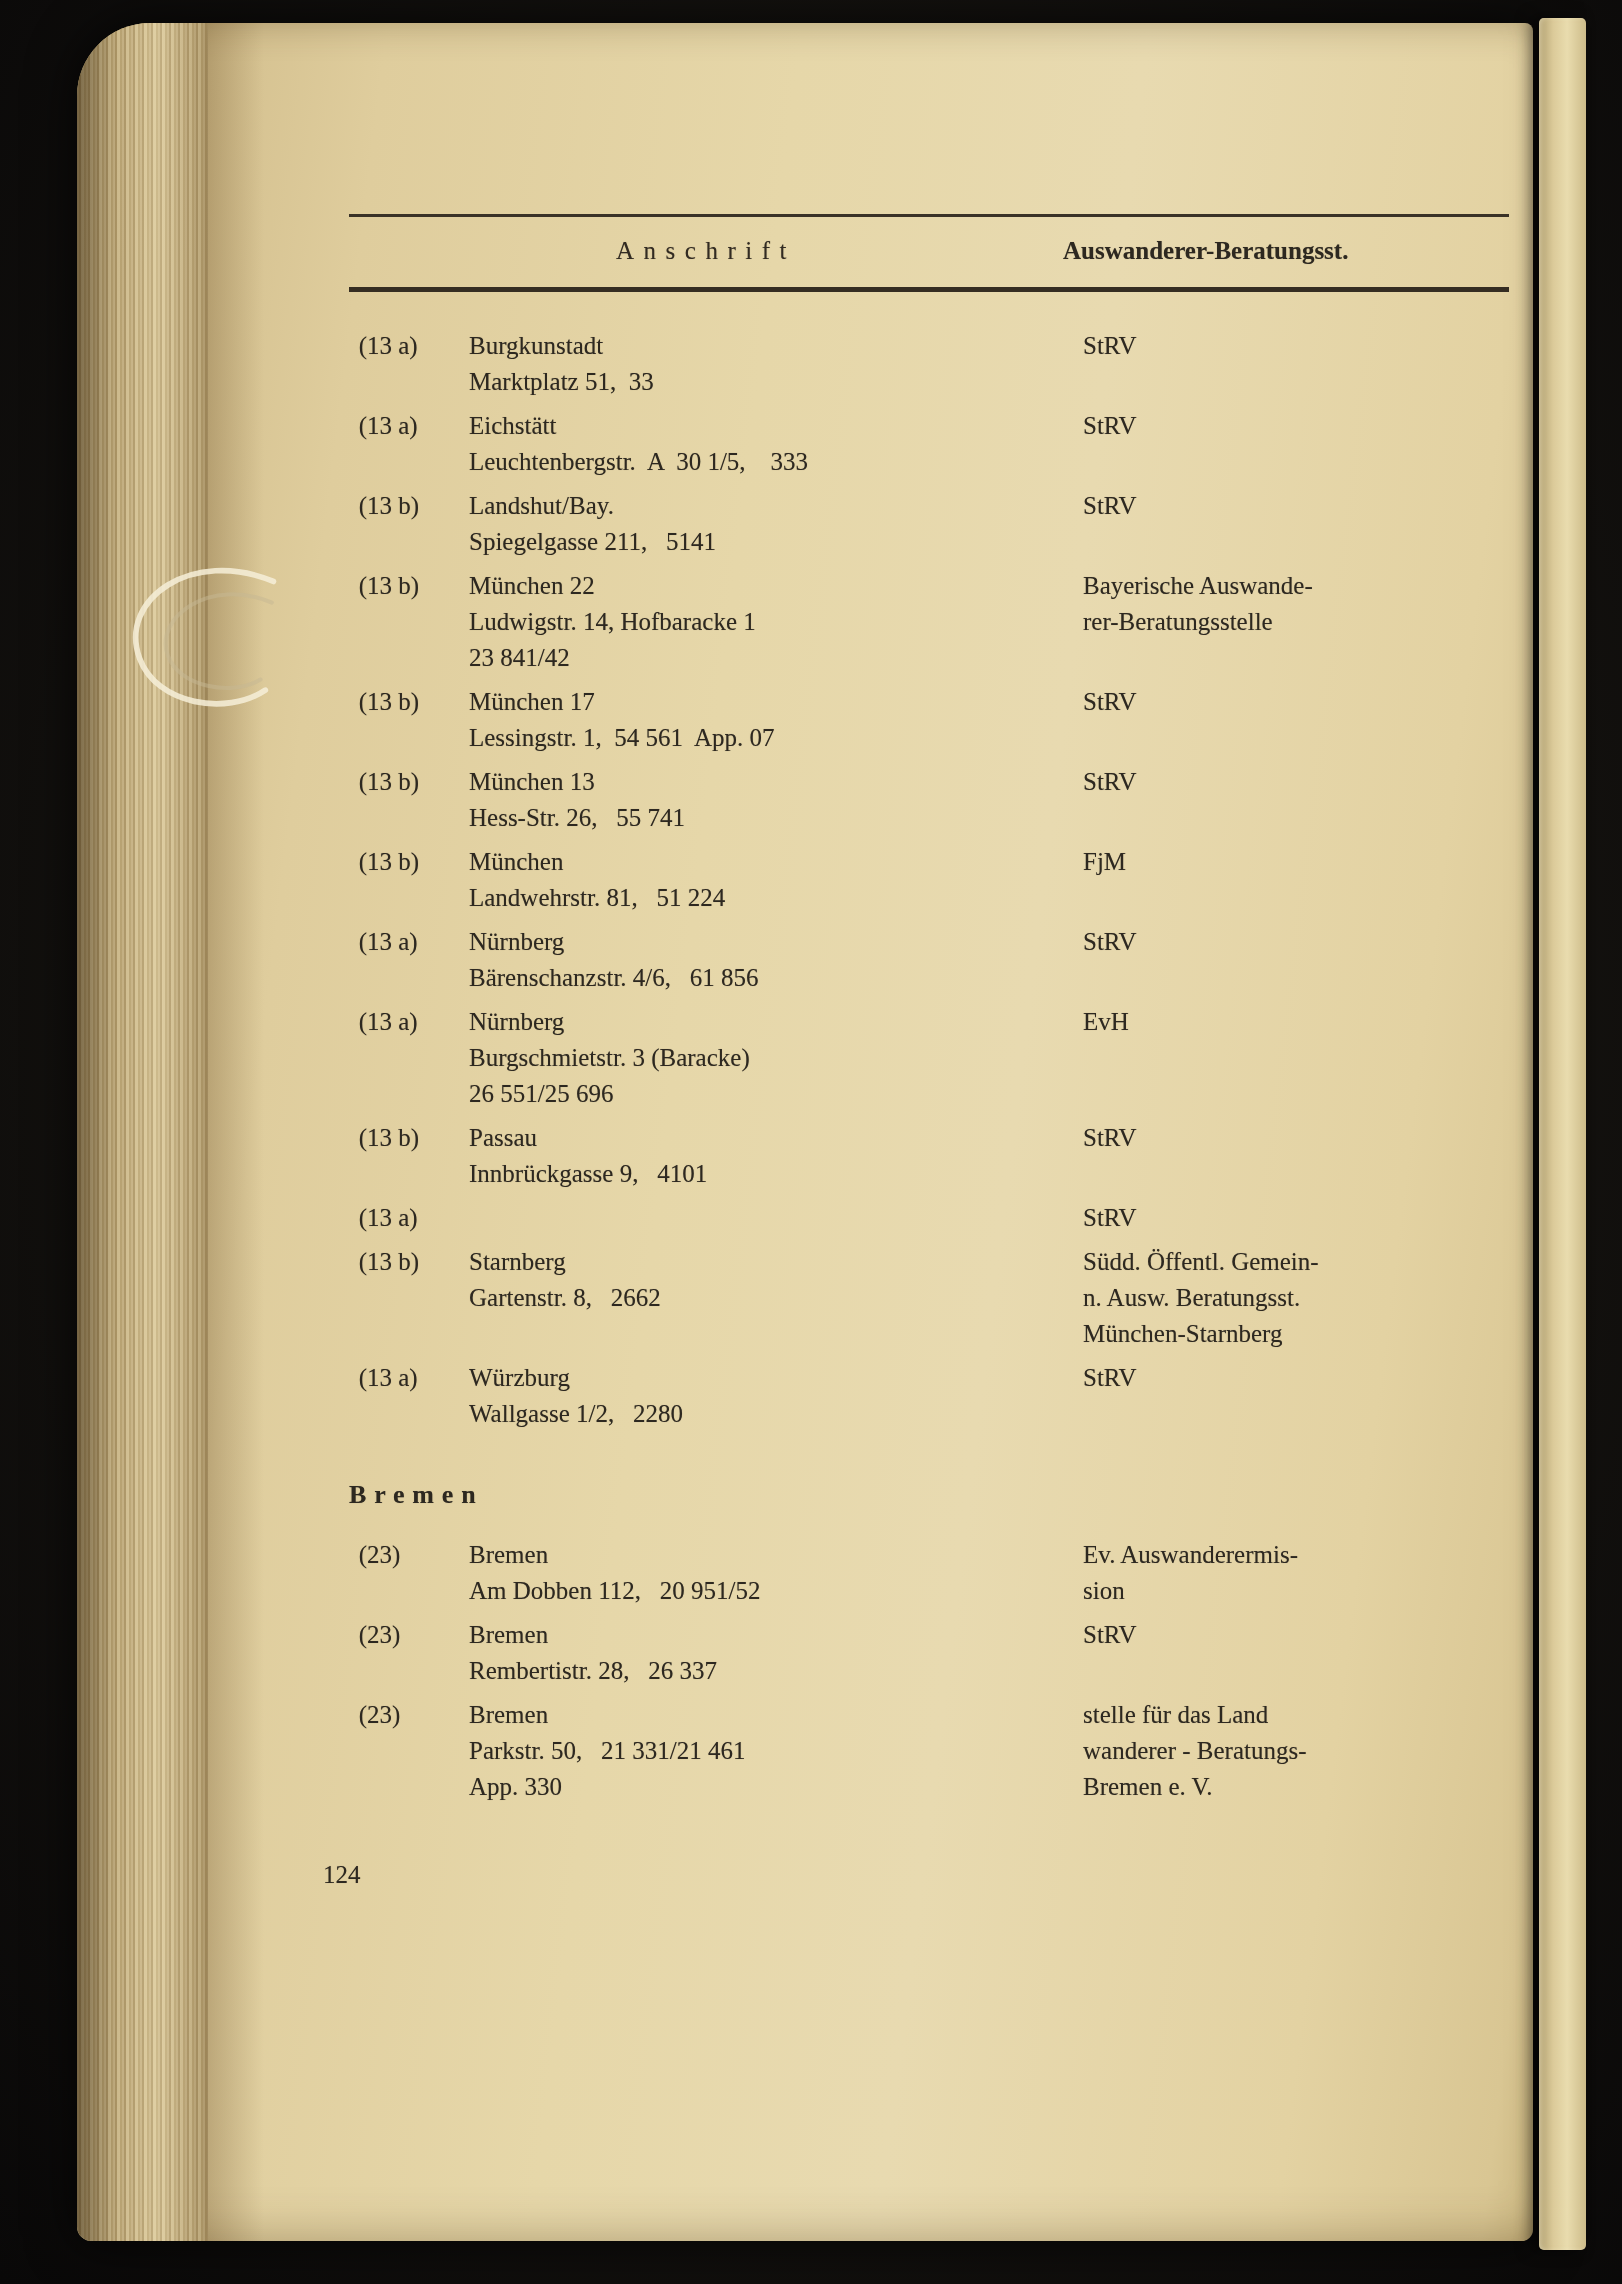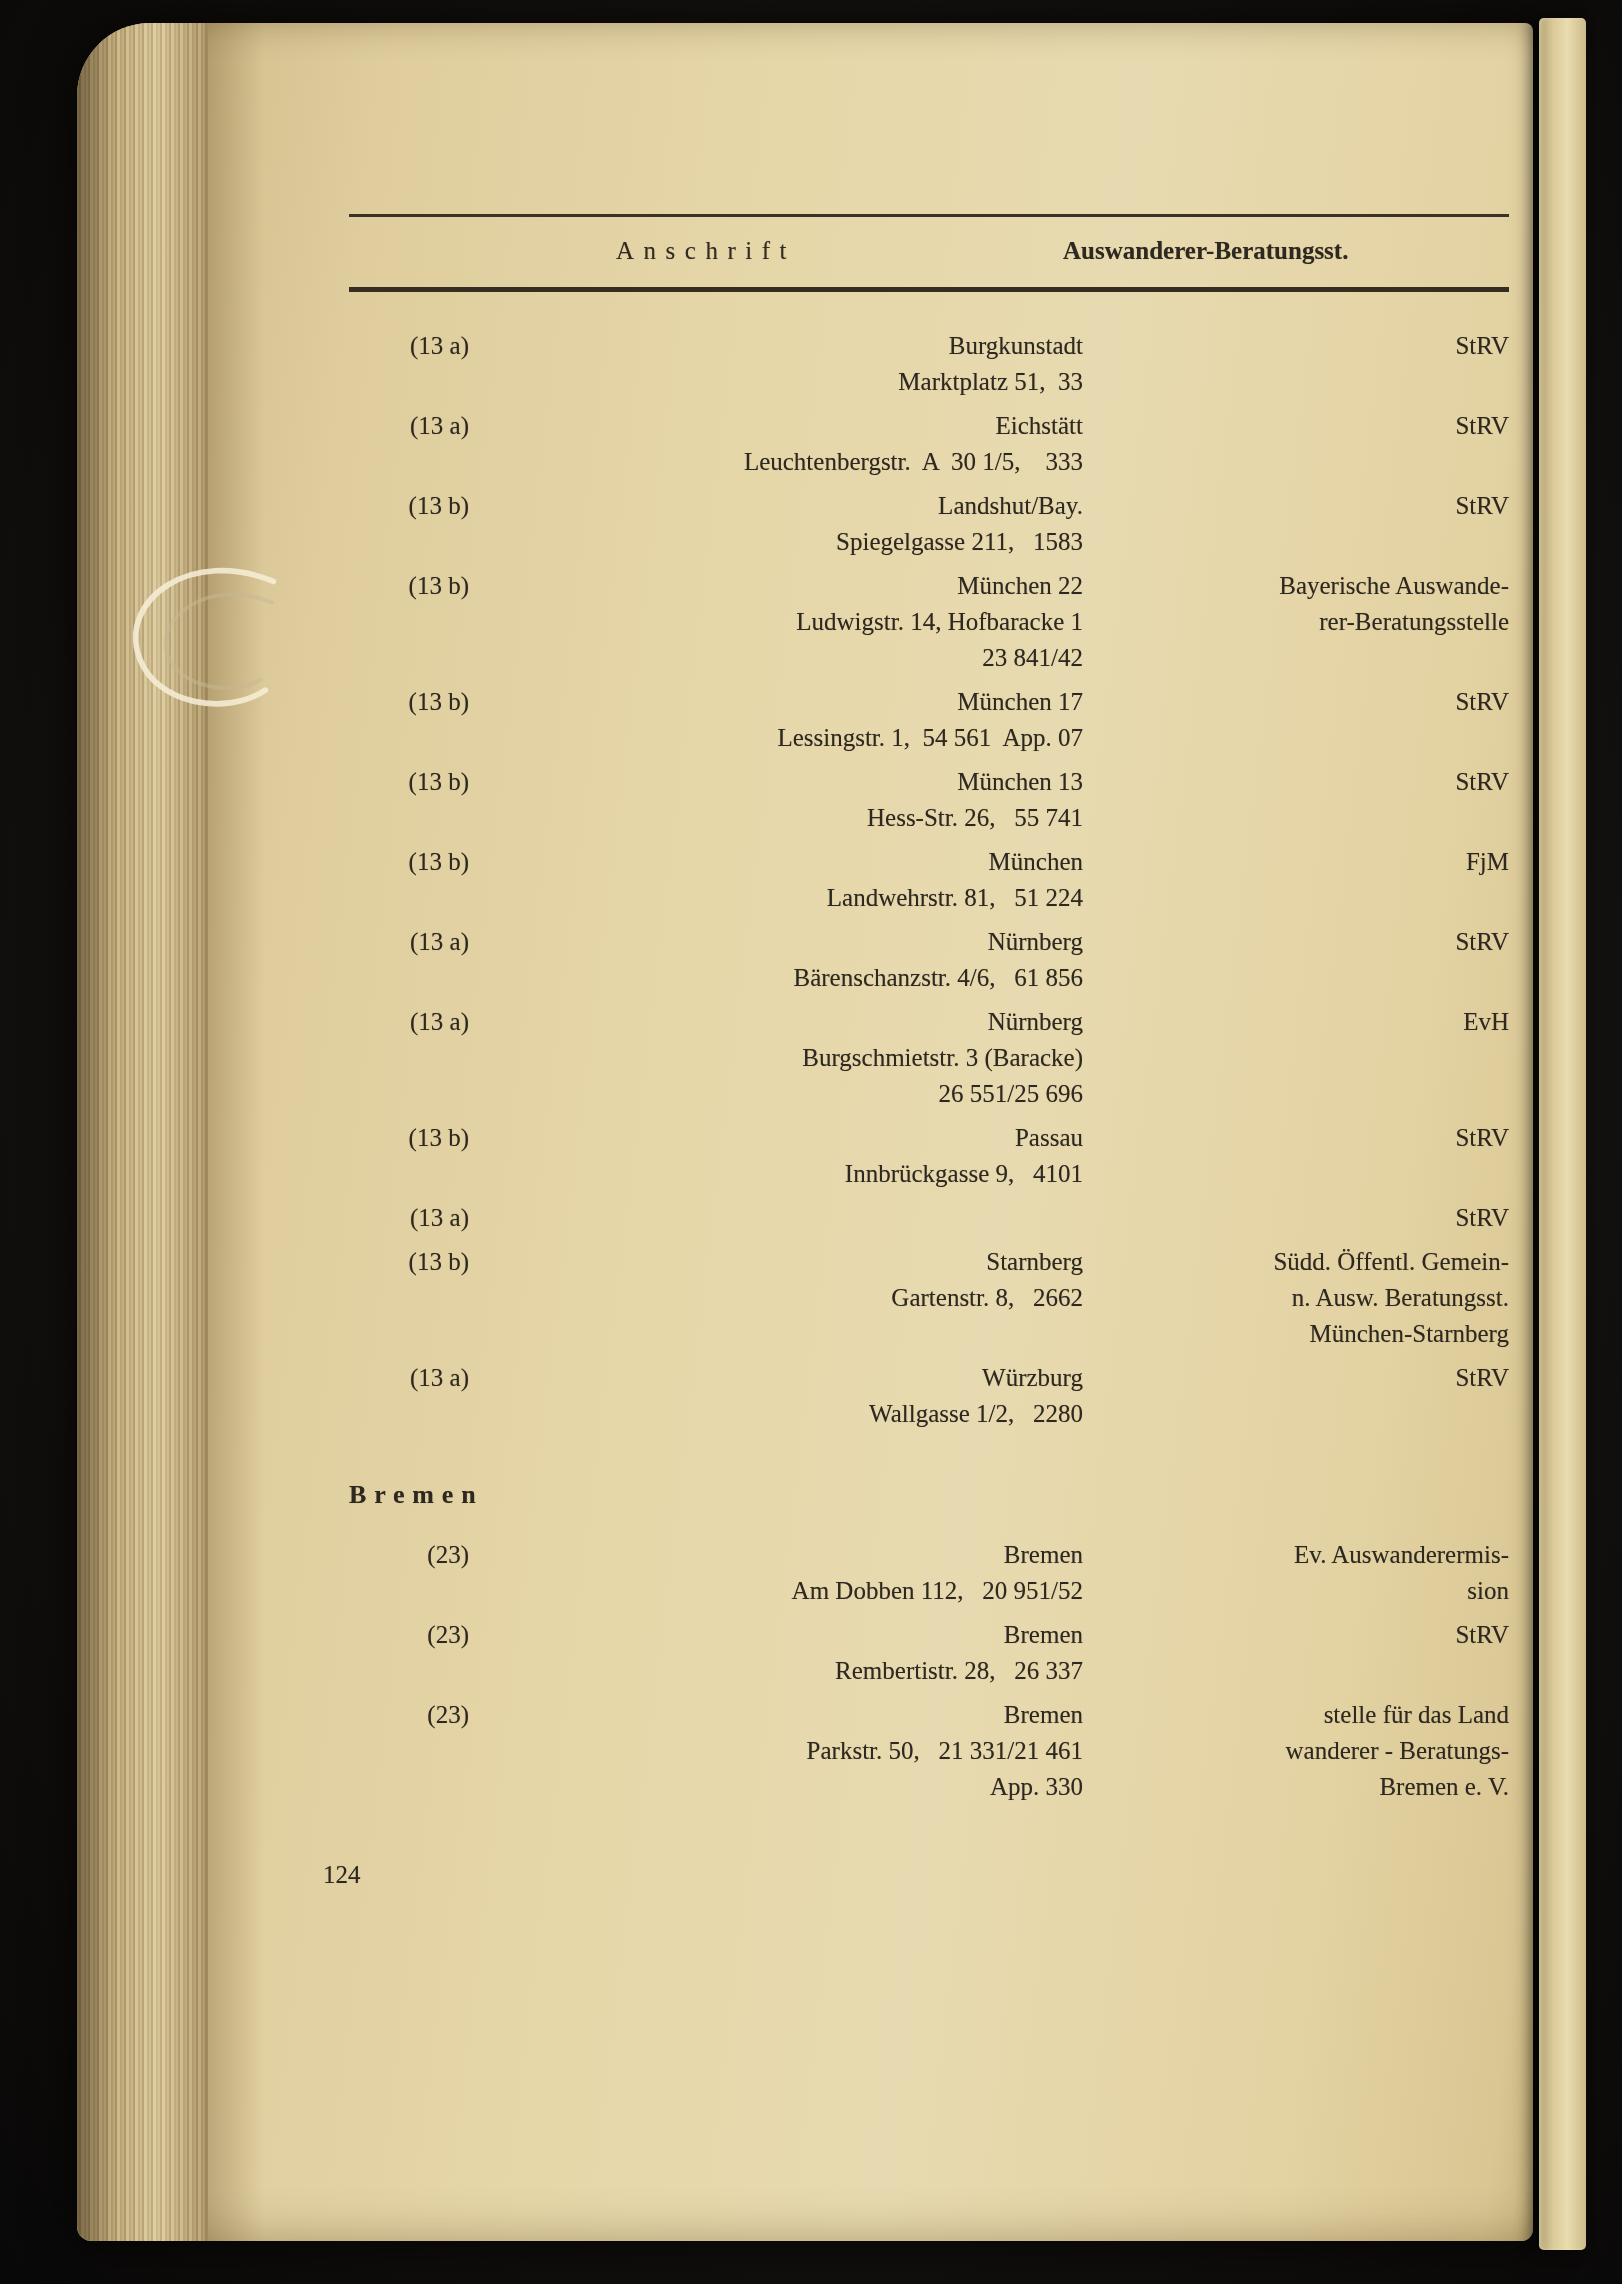--- a/index.html
+++ b/index.html
@@ -52,21 +52,21 @@
     font-size:25px; line-height:36px;
     text-shadow: 0 0 0.8px rgba(45,40,30,.35);
   }
   .rule { background: var(--rule, #3a3227); }
   .rule-top { height:3.2px; }
   .rule-bottom { height:4.9px; background:#352d22; }
   .thead-row { display:flex; padding:16px 0 18px; align-items:baseline; }
   .th-address { width:714px; text-align:center; letter-spacing:.38em; color:#322b22; }
   .th-office { flex:1; font-weight:700; }
   #groups { margin-top:36px; }
-  .entry { display:flex; margin-bottom:8px;text-align:right; }
+  .entry { display:flex; margin-bottom:8px; }
   .entry-left { width:734px; display:flex; }
   .code { width:120px; padding-left:9.7px; white-space:pre; }
   .addr { flex:1; }
   .city, .addr-line, .office-line { white-space:pre-wrap; }
   .entry-right { width:426px; }
   .section-heading { font-weight:700; letter-spacing:.30em; margin:45px 0 24px; font-size:26px; }
   .pagenum { margin-top:52px; margin-left:-26px; }
 </style>
 </head>
 <body>
@@ -110,21 +110,21 @@
             </div>
             <div class="entry-right">
               <div class="office-line">StRV</div>
             </div>
           </div>
           <div class="entry">
             <div class="entry-left">
               <div class="code">(13 b)</div>
               <div class="addr">
                 <div class="city">Landshut/Bay.</div>
-                <div class="addr-line">Spiegelgasse 211,   1583</div>
+                <div class="addr-line">Spiegelgasse 211,   5141</div>
               </div>
             </div>
             <div class="entry-right">
               <div class="office-line">StRV</div>
             </div>
           </div>
           <div class="entry">
             <div class="entry-left">
               <div class="code">(13 b)</div>
               <div class="addr">

